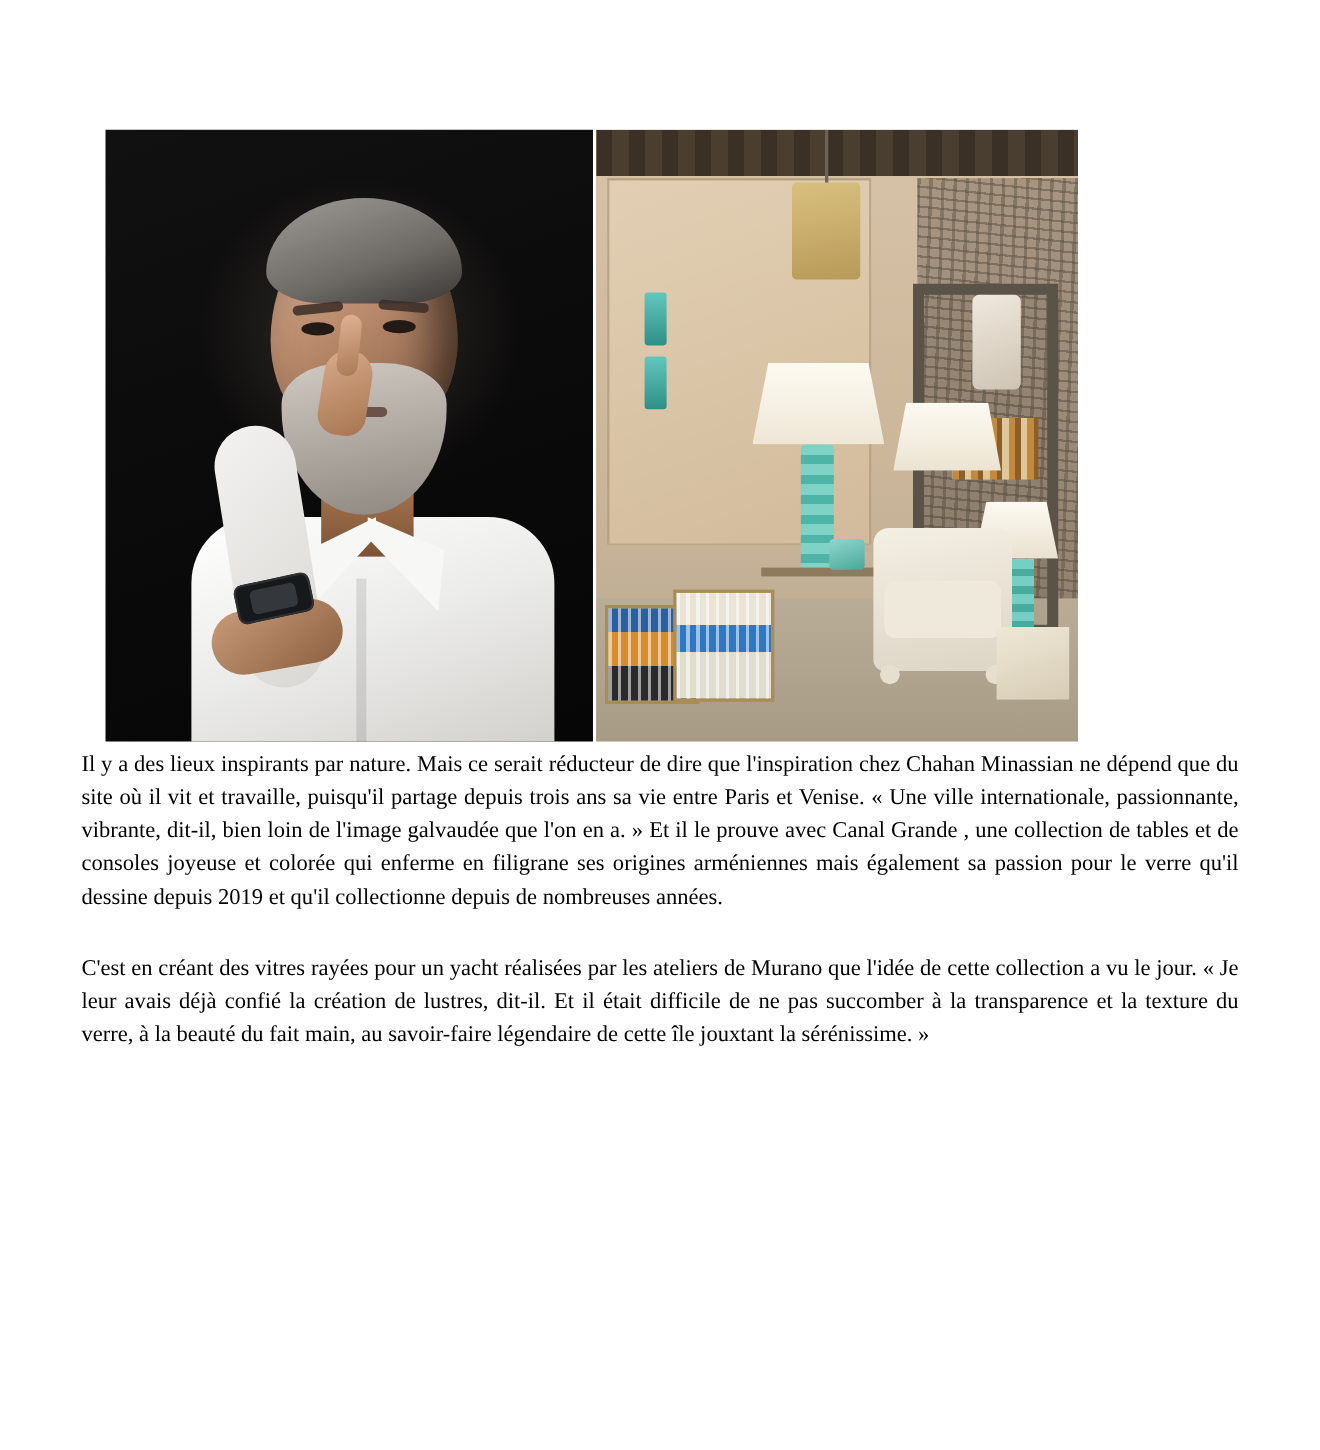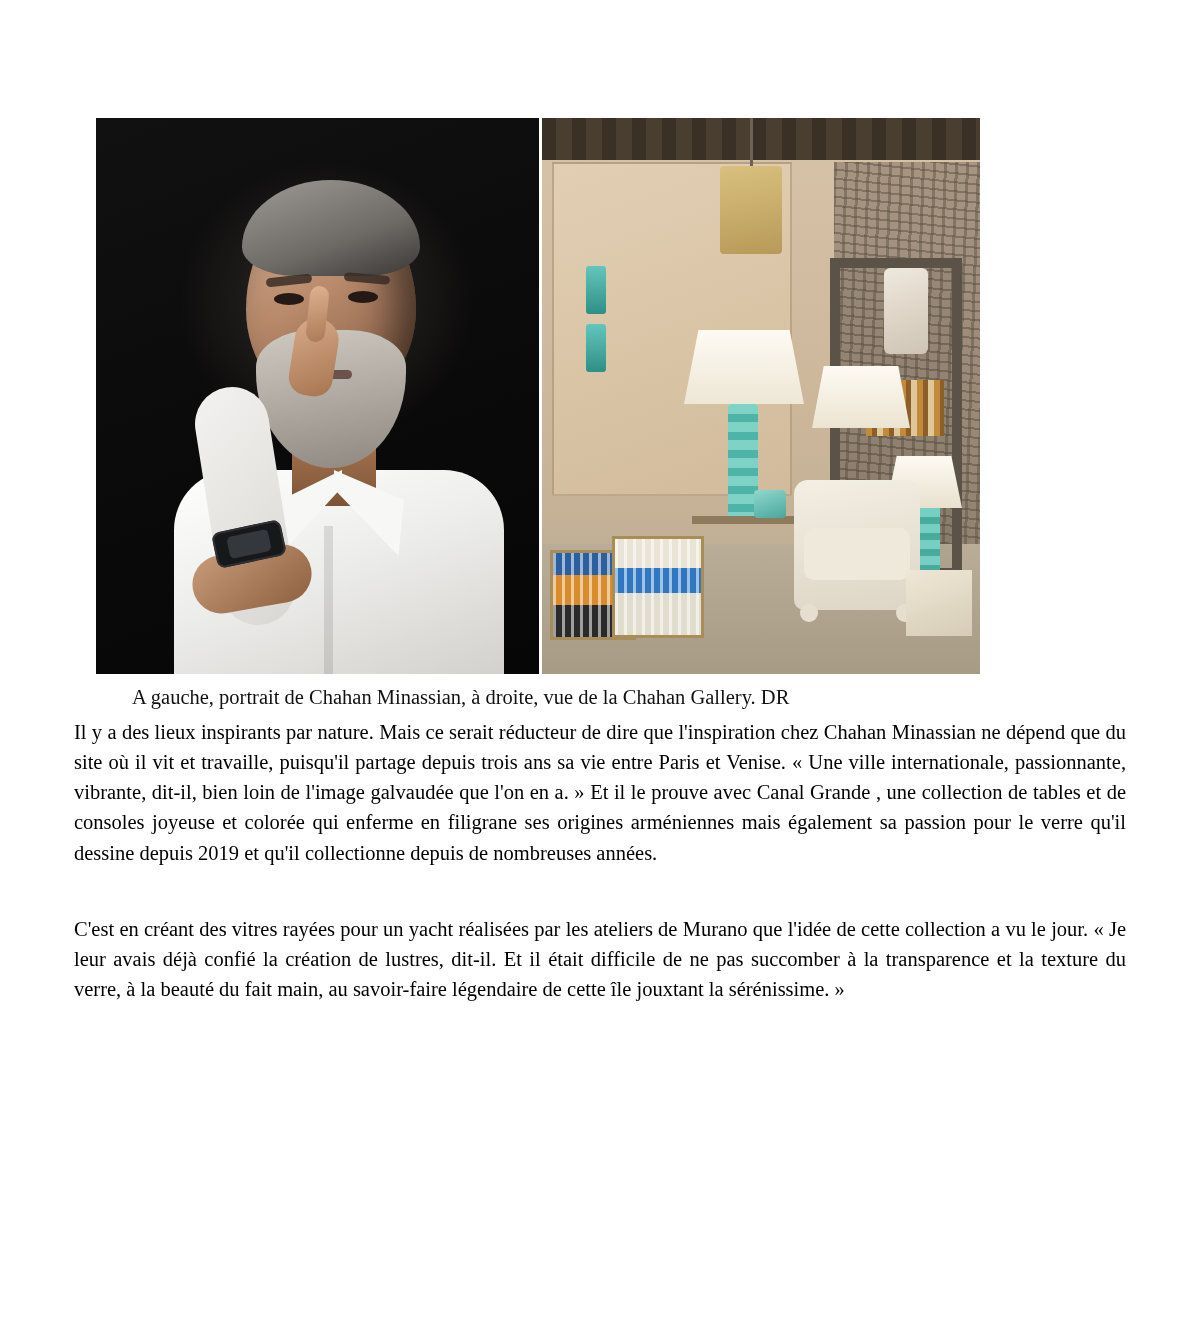--- a/index.html
+++ b/index.html
@@ -365,21 +365,21 @@
     text-indent: 14px;
   }
   p.body {
     margin: 6px 0 0 0;
     font-size: 20.5px;
     line-height: 1.47;
     text-align: justify;
     color: #000000;
   }
   p.body.second {
-    margin-top: 46px;
+    margin-top: 34px;
   }
   h2.section-title {
     margin: 52px 0 0 0;
     font-size: 31px;
     font-weight: 400;
     line-height: 1.2;
     color: #111;
   }
 </style>
 </head>
@@ -443,21 +443,20 @@
             <div class="i-table-a">
               <div class="i-table-stripes"></div>
             </div>
             <div class="i-table-b">
               <div class="i-table-stripes"></div>
             </div>
           </div>
         </div>
 
       </div>
-      <figcaption class="caption">A gauche, portrait de Chahan Minassian, à droite, vue de la Chahan Gallery. DR</figcaption>
     </figure>
 
     <p class="body first">Il y a des lieux inspirants par nature. Mais ce serait réducteur de dire que l'inspiration chez Chahan Minassian ne dépend que du site où il vit et travaille, puisqu'il partage depuis trois ans sa vie entre Paris et Venise. « Une ville internationale, passionnante, vibrante, dit-il, bien loin de l'image galvaudée que l'on en a. » Et il le prouve avec Canal Grande , une collection de tables et de consoles joyeuse et colorée qui enferme en filigrane ses origines arméniennes mais également sa passion pour le verre qu'il dessine depuis 2019 et qu'il collectionne depuis de nombreuses années.</p>
 
     <p class="body second">C'est en créant des vitres rayées pour un yacht réalisées par les ateliers de Murano que l'idée de cette collection a vu le jour. « Je leur avais déjà confié la création de lustres, dit-il. Et il était difficile de ne pas succomber à la transparence et la texture du verre, à la beauté du fait main, au savoir-faire légendaire de cette île jouxtant la sérénissime. »</p>
 
 
   </div>
 </div>
 

